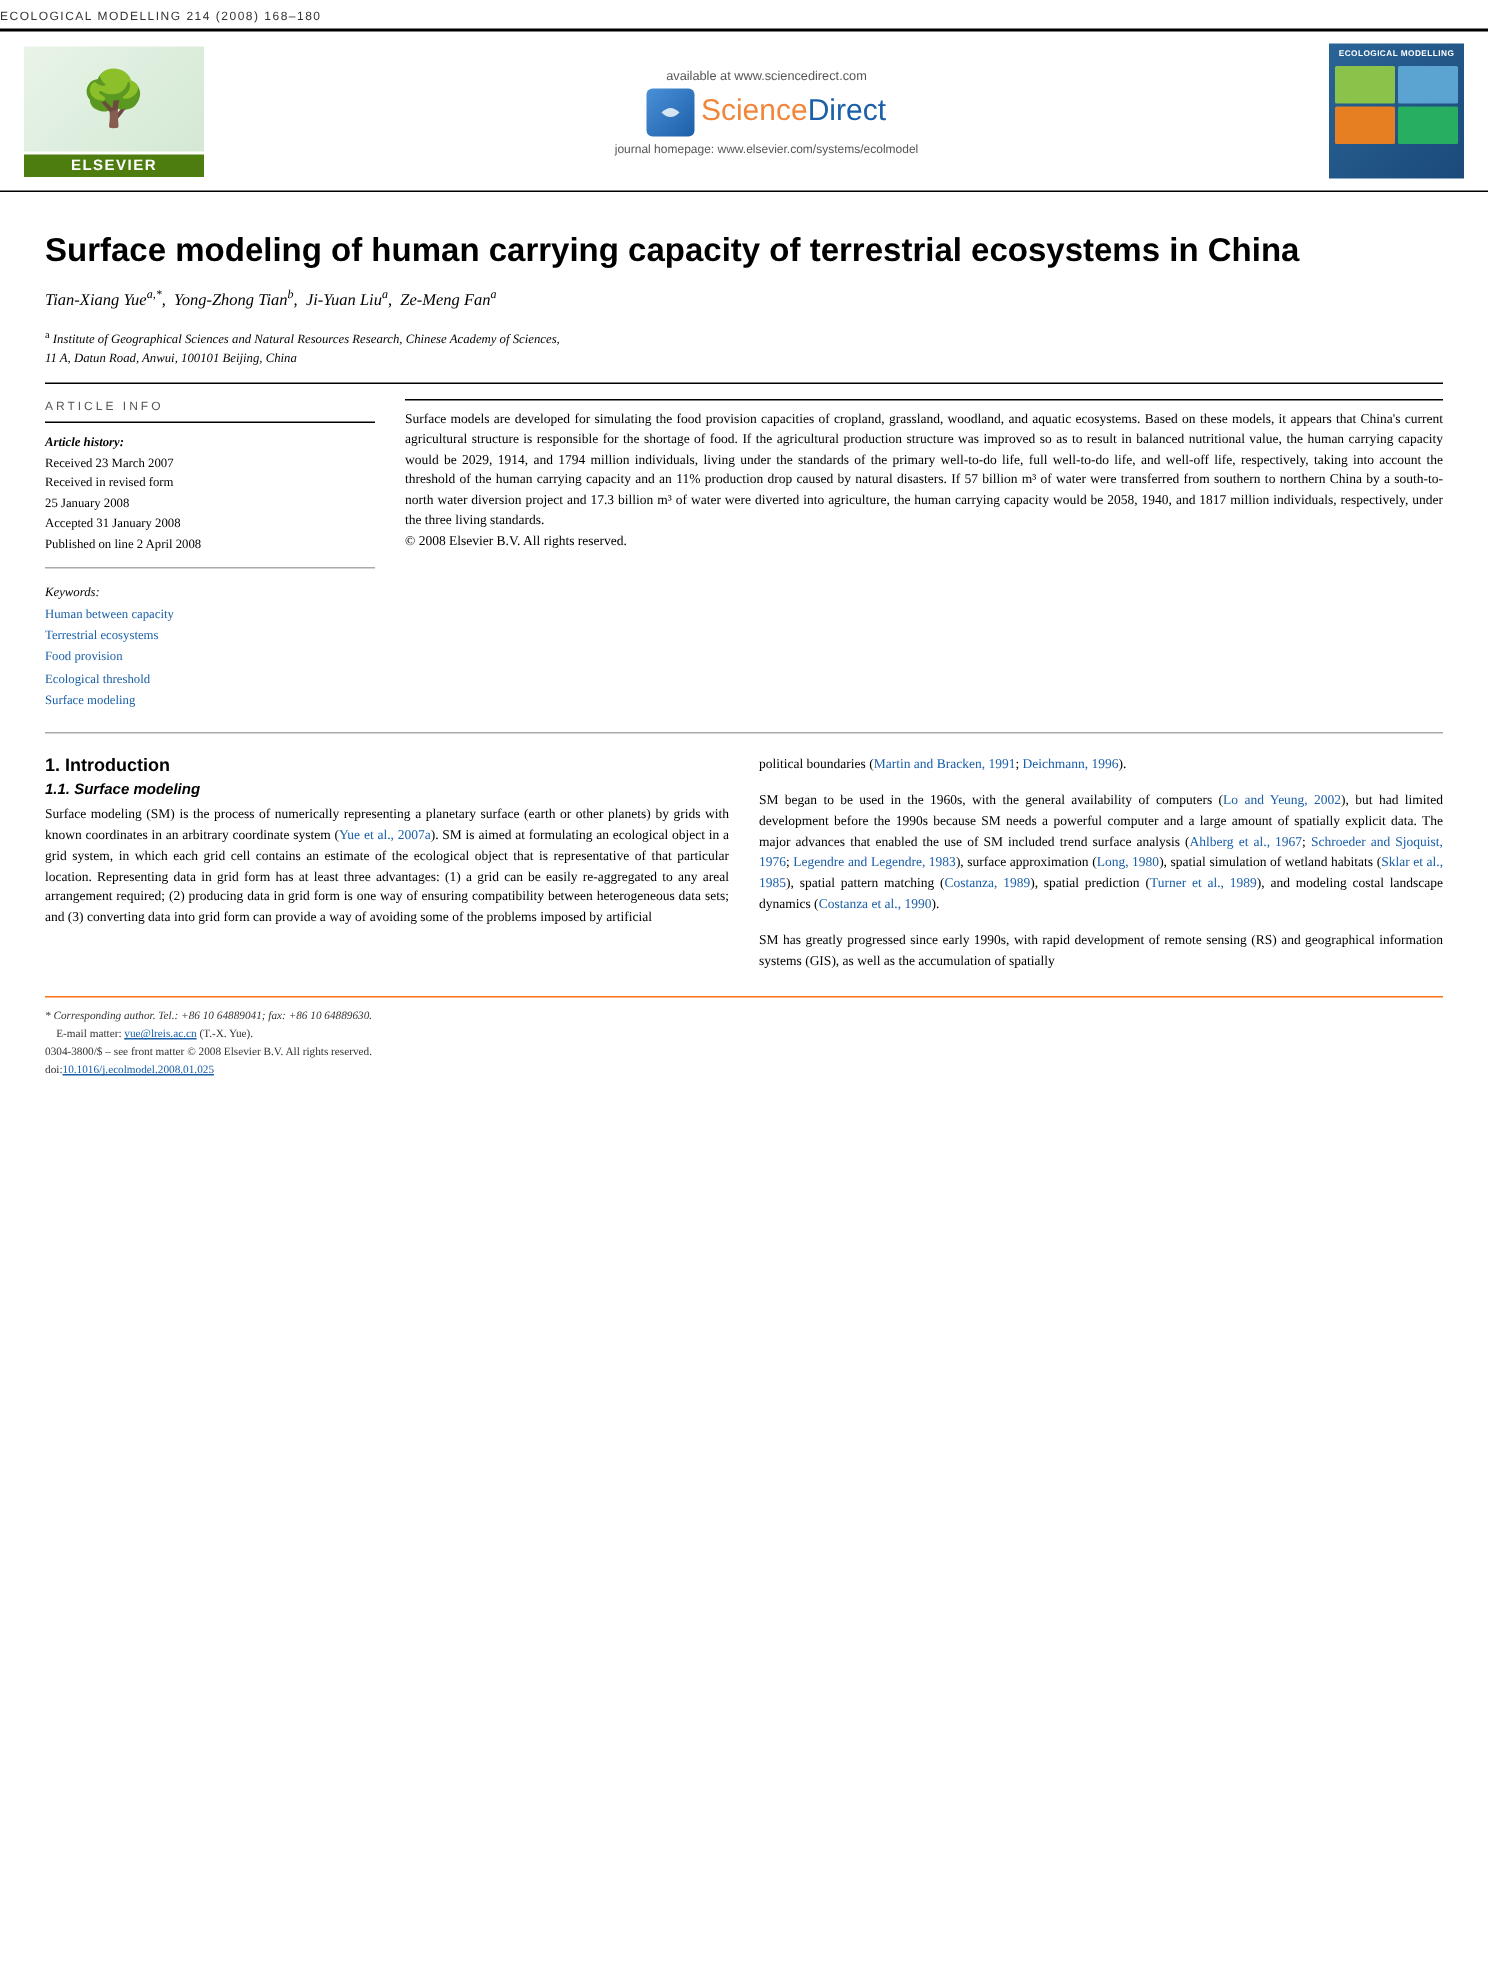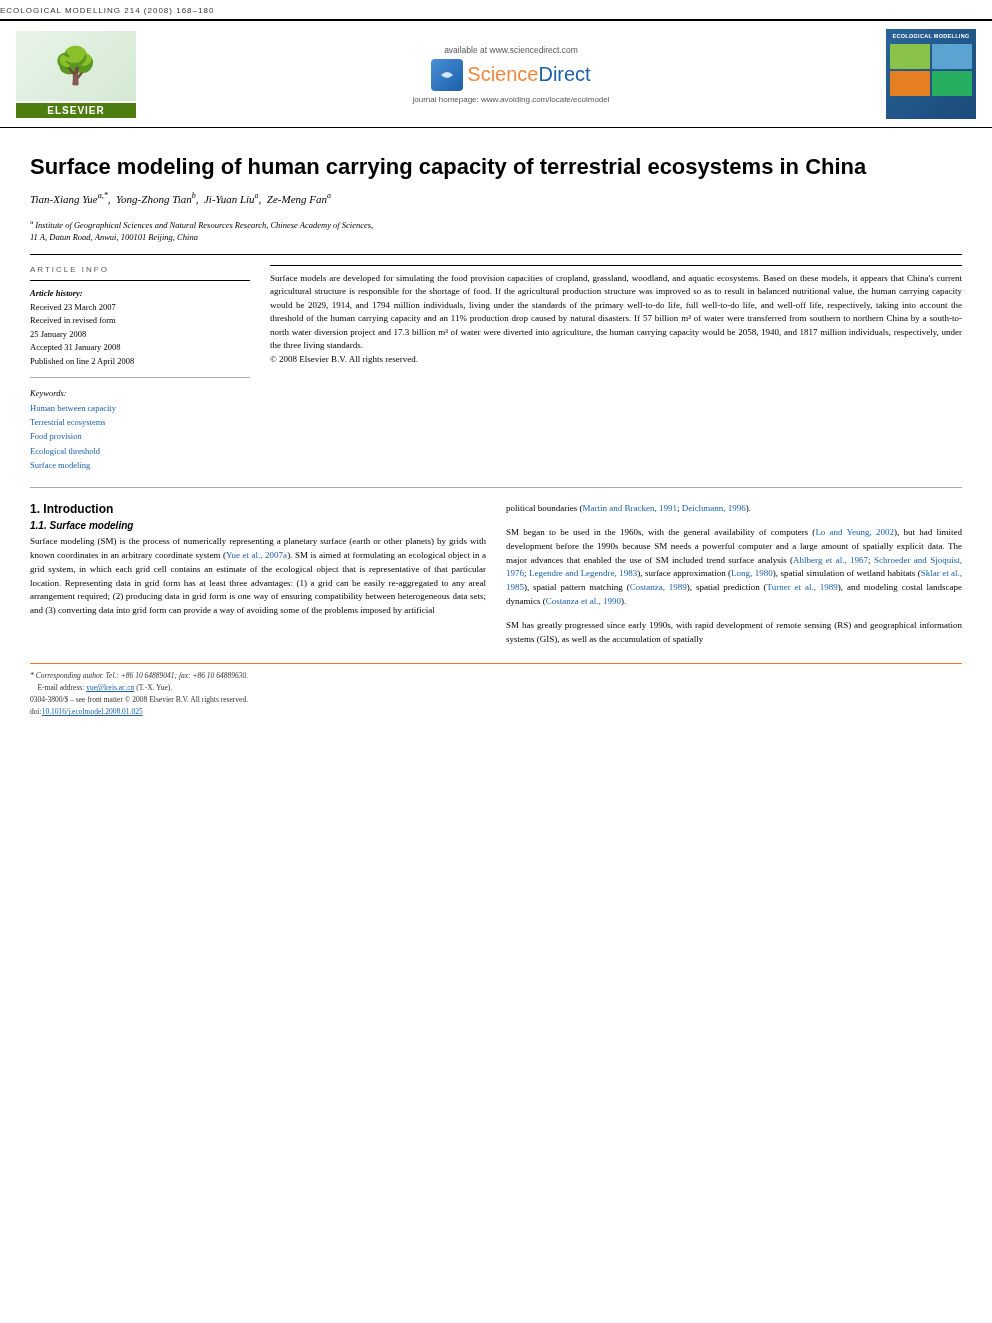--- a/index.html
+++ b/index.html
@@ -352,21 +352,21 @@
       <div class="sciencedirect-logo">
         <div class="sd-icon">
           <svg width="20" height="20" viewBox="0 0 20 20">
             <path d="M4 10 Q10 4 16 10 Q10 16 4 10Z" fill="white" opacity="0.8"></path>
           </svg>
         </div>
         <span class="sd-text">
           <span class="science">Science</span><span>Direct</span>
         </span>
       </div>
-      <div class="journal-link">journal homepage: www.avoiding.com/locate/ecolmodel</div>
+      <div class="journal-link">journal homepage: www.elsevier.com/systems/ecolmodel</div>
     </div>
 
     <div class="journal-thumb">
       <div class="thumb-img">
         <div class="thumb-title">ECOLOGICAL
 MODELLING</div>
         <div class="thumb-pics">
           <div class="pic-cell"></div>
           <div class="pic-cell"></div>
           <div class="pic-cell"></div>
@@ -453,21 +453,21 @@
         <br>
         <div class="body-text">
           SM has greatly progressed since early 1990s, with rapid development of remote sensing (RS) and geographical information systems (GIS), as well as the accumulation of spatially
         </div>
       </div>
     </div>
 
     <div class="footnote-area">
       <div class="corr-note">* Corresponding author. Tel.: +86 10 64889041; fax: +86 10 64889630.</div>
       <div>
-        &nbsp;&nbsp;&nbsp;&nbsp;<span>E-mail address:</span>
+        &nbsp;&nbsp;&nbsp;&nbsp;<span>E-mail matter:</span>
         <a href="#">yue@lreis.ac.cn</a>
         <span>(T.-X. Yue).</span>
       </div>
       <div>0304-3800/$ – see front matter © 2008 Elsevier B.V. All rights reserved.</div>
       <div>
         doi:<a href="#" style="color:#1a5fa8;">10.1016/j.ecolmodel.2008.01.025</a>
       </div>
     </div>
 
   </div>

